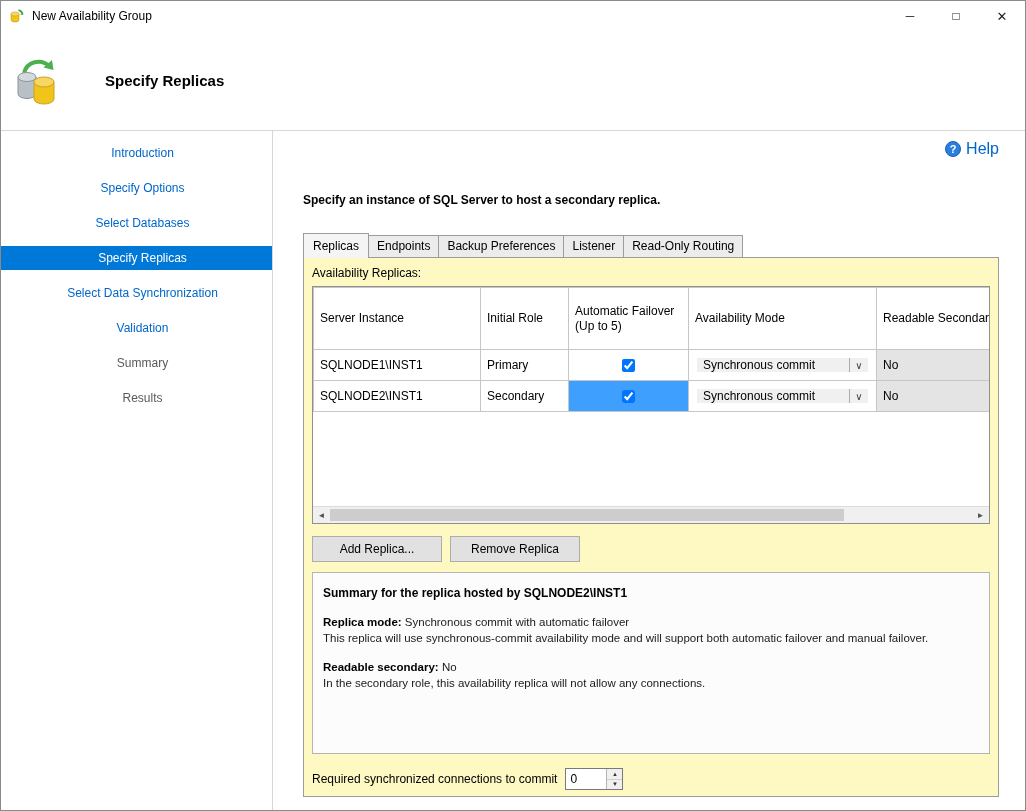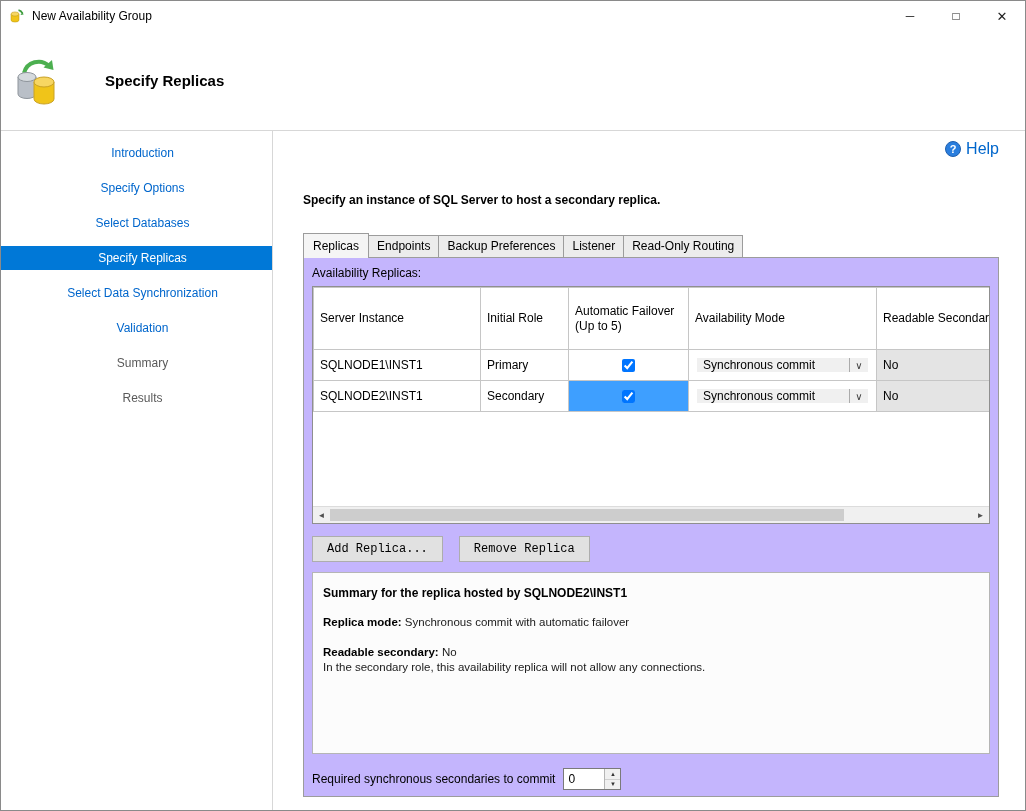--- a/index.html
+++ b/index.html
@@ -39,21 +39,21 @@
   .help-icon{width:16px;height:16px;border-radius:50%;background:#2a7ede;color:#fff;font-weight:bold;font-size:11px;display:flex;align-items:center;justify-content:center;cursor:pointer;border:1px solid #1f5fae;}
   .help-link{color:var(--link,#0066cc);font-size:16px;cursor:pointer;}
   .instruction{margin-top:34px;font-weight:bold;font-size:12px;flex:0 0 auto;}
 
   
   .tabs{display:flex;margin-top:26px;position:relative;z-index:2;align-items:flex-end;flex:0 0 auto;}
   .tab{border:1px solid #9c9c9c;background:#ececec;padding:3px 8px 4px;margin-right:-1px;margin-bottom:-1px;cursor:pointer;white-space:nowrap;}
   .tab.active{background:#f5f5f5;border-bottom:none;padding:5px 9px 5px;z-index:3;position:relative;}
 
   
-  .panel{flex:1;border:1px solid #9c9c9c;background:#c4b5fd;padding:6px 8px 10px;margin-bottom:13px;display:flex;flex-direction:column;min-height:0;position:relative;z-index:1;}
+  .panel{flex:1;border:1px solid #9c9c9c;background:#fef9c3;padding:6px 8px 10px;margin-bottom:13px;display:flex;flex-direction:column;min-height:0;position:relative;z-index:1;}
   .replicas-label{margin:2px 0 6px;flex:0 0 auto;}
 
   
   .grid-wrap{border:1px solid #8f8f8f;background:#fff;height:238px;position:relative;overflow:hidden;flex:0 0 auto;}
   table.grid{border-collapse:collapse;table-layout:fixed;width:760px;font-size:12px;}
   .grid th,.grid td{border:1px solid #c6c6c6;padding:2px 6px;height:29px;text-align:left;font-weight:normal;overflow:hidden;white-space:nowrap;background:#fff;}
   .grid thead th{height:62px;vertical-align:middle;white-space:normal;line-height:1.25;}
   .grid td.cell-check{text-align:center;padding:0;}
   .grid td.cell-check.sel{background:var(--selection,#3e9fff);}
   .grid td.cell-combo{padding:8px;}
@@ -63,21 +63,21 @@
   .grid td.cell-readonly{background:#e4e4e4;}
   .grid input[type="checkbox"]{width:13px;height:13px;margin:0;vertical-align:middle;}
 
   
   .hscroll{position:absolute;left:0;right:0;bottom:0;height:17px;background:#f0f0f0;border-top:1px solid #dcdcdc;display:flex;}
   .hs-btn{width:17px;display:flex;align-items:center;justify-content:center;font-size:8px;color:#505050;cursor:pointer;}
   .hs-track{flex:1;position:relative;}
   .hs-thumb{position:absolute;left:0;top:2px;bottom:2px;width:80%;background:#cdcdcd;cursor:pointer;}
 
   
-  .btn-row{display:flex;gap:16px;margin-top:12px;flex:0 0 auto;font-family:Liberation Mono, monospace;}
+  .btn-row{display:flex;gap:8px;margin-top:12px;flex:0 0 auto;}
   .btn{height:26px;padding:0 14px;min-width:130px;background:#e1e1e1;border:1px solid #adadad;font-size:12px;font-family:inherit;cursor:pointer;}
 
   
   .summary-box{border:1px solid #b5b5b5;background:#fcfcfc;margin-top:10px;padding:12px 10px;height:182px;font-size:11.5px;color:#1a1a1a;line-height:1.35;overflow:hidden;flex:0 0 auto;}
   .summary-title{font-weight:bold;font-size:12px;margin-bottom:14px;color:#000;}
   .sum-para{margin-bottom:14px;}
   .sum-label{font-weight:bold;color:#000;}
   .sum-desc{max-width:648px;}
 
   
@@ -220,30 +220,31 @@
         <div class="btn-row">
           <button class="btn">Add Replica...</button>
           <button class="btn">Remove Replica</button>
         </div>
 
         <div class="summary-box">
           <div class="summary-title">Summary for the replica hosted by SQLNODE2\INST1</div>
           <div class="sum-para">
             <span class="sum-label">Replica mode:</span>
             <span>Synchronous commit with automatic failover</span>
+            <div class="sum-desc">This replica will use synchronous-commit availability mode and will support both automatic failover and manual failover.</div>
           </div>
           <div class="sum-para">
             <span class="sum-label">Readable secondary:</span>
             <span>No</span>
             <div class="sum-desc">In the secondary role, this availability replica will not allow any connections.</div>
           </div>
         </div>
 
         <div class="footer-row">
-          <span>Required synchronous secondaries to commit</span>
+          <span>Required synchronized connections to commit</span>
           <div class="spin-box">
             <input class="spin-value" value="0" style="">
             <div class="spin-btns">
               <span class="spin-btn">▲</span>
               <span class="spin-btn">▼</span>
             </div>
           </div>
         </div>
 
       </div>

